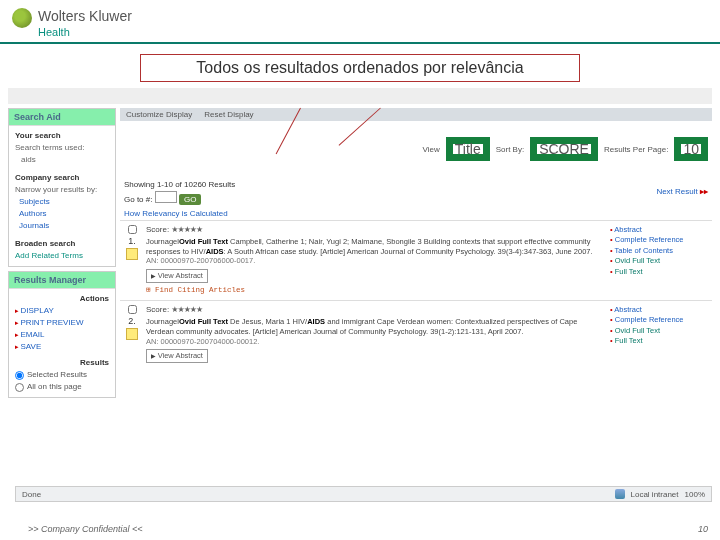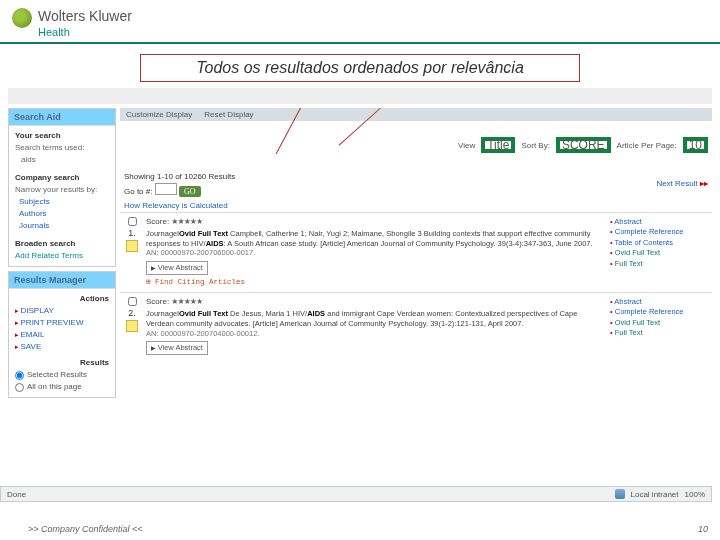--- a/index.html
+++ b/index.html
@@ -2,37 +2,37 @@
 <html><head>
 <meta charset="utf-8">
 <style>
   * { box-sizing: border-box; margin: 0; padding: 0; }
   body { font-family: Arial, sans-serif; font-size: 9px; color: #333; width: 720px; height: 540px; background: #fff; position: relative; overflow: hidden; }
   .header { padding: 8px 12px 4px; border-bottom: 2px solid #0a7a6a; }
   .logo { display: flex; align-items: flex-start; gap: 6px; }
   .logo-icon { width: 20px; height: 20px; border-radius: 50%; background: radial-gradient(circle at 40% 40%, #9bc53d 30%, #7a9c2e 70%); display: inline-block; }
   .logo-main { font-size: 14px; color: #555; }
   .logo-sub { font-size: 11px; color: #0a9080; margin-left: 26px; margin-top: -2px; }
-  .callout { margin: 10px auto 6px; width: 440px; border: 1px solid #b03030; padding: 4px 8px; font-size: 16px; text-align: center; background: #fff; font-style: italic; }
+  .callout { margin: 10px auto 6px; width: 440px; border: 1px solid #b03030; padding: 4px 8px; font-size: 16px; text-align: center; background: #fff; }
   .search-bar { background: #eee; height: 16px; margin: 4px 8px; }
   .content { display: flex; padding: 0 8px; gap: 4px; }
   .sidebar { width: 108px; flex-shrink: 0; }
   .panel { border: 1px solid #ccc; margin-bottom: 4px; background: #fff; }
-  .panel-hdr { background: #7dd3fc; padding: 3px 5px; font-size: 9px; color: #4a6a8a; font-weight: bold; border-bottom: 1px solid #ddd; }
+  .panel-hdr { background: #86efac; padding: 3px 5px; font-size: 9px; color: #4a6a8a; font-weight: bold; border-bottom: 1px solid #ddd; }
   .panel-body { padding: 4px 6px; font-size: 8px; color: #555; line-height: 1.5; }
   .panel-body .sub { color: #666; font-size: 8px; }
   .panel-body .link { color: #2060c0; cursor: pointer; }
   .panel-body .link.green { color: #0a9080; }
   .panel-body .chk { display: flex; align-items: center; gap: 3px; }
   .main { flex: 1; min-width: 0; }
   .toolbar { background: #d8dde2; padding: 2px 6px; font-size: 8px; color: #555; display: flex; align-items: center; gap: 12px; }
   .topctrl { display: flex; justify-content: flex-end; gap: 6px; padding: 16px 4px; font-size: 8px; color: #555; align-items: center; }
-  .select { border: 4px solid #15803d; background: #fff; padding: 0 2px; font-size: 12px; height: 16px; display: inline-flex; align-items: center; }
+  .select { border: 7px solid #15803d; background: #fff; padding: 0 2px; font-size: 14px; height: 24px; display: inline-flex; align-items: center; }
   .pager { display: flex; justify-content: space-between; align-items: center; padding: 3px 4px; font-size: 8px; }
-  .go-btn { background: #5a8a3a; color: #fff; padding: 1px 5px; border-radius: 2px; font-size: 8px; font-family: Liberation Serif, serif; }
+  .go-btn { background: #5a8a3a; color: #fff; padding: 1px 5px; border-radius: 2px; font-size: 8px; }
   .go-input { width: 22px; border: 1px solid #999; height: 12px; }
   .next { color: #2060c0; }
   .red-arrow { color: #c00; font-weight: bold; }
   .relevance-link { color: #2060c0; font-size: 8px; padding: 2px 4px; }
   .results { }
   .result { display: flex; border-top: 1px solid #ddd; padding: 4px 2px; gap: 4px; }
   .result .num-col { width: 20px; display: flex; flex-direction: column; align-items: center; gap: 2px; }
   .result .note { width: 12px; height: 12px; background: #ffeb7a; border: 1px solid #d0b040; }
   .result .body { flex: 1; min-width: 0; font-size: 7.5px; color: #555; line-height: 1.3; }
   .result .score { color: #444; font-size: 8px; margin-bottom: 2px; }
@@ -41,21 +41,21 @@
   .title-line b { color: #000; }
   .abstract-box { display: inline-block; border: 1px solid #999; padding: 1px 4px; margin: 3px 0; font-size: 7.5px; cursor: pointer; }
   .abstract-box::before { content: "▶"; font-size: 6px; margin-right: 2px; color: #444; }
   .citing { color: #c05020; font-size: 7.5px; font-family: Liberation Mono, monospace; }
   .result .links { width: 100px; flex-shrink: 0; font-size: 7.5px; color: #2060c0; }
   .result .links div { line-height: 1.4; }
   .result .links .ovid { color: #0a7a6a; }
   .result .links .bullet { color: #c00; }
   .actions-body .act { color: #2060c0; font-size: 8px; line-height: 1.5; }
   .actions-body .act::before { content: "▸"; color: #c00; margin-right: 2px; font-size: 7px; }
-  .statusbar { position: absolute; bottom: 38px; left: 0; right: 8px; height: 16px; background: #eef0f2; border: 1px solid #ccc; display: flex; align-items: center; justify-content: space-between; padding: 0 6px; font-size: 8px; color: #555; }
+  .statusbar { position: absolute; bottom: 38px; left: 15px; right: 8px; height: 16px; background: #eef0f2; border: 1px solid #ccc; display: flex; align-items: center; justify-content: space-between; padding: 0 6px; font-size: 8px; color: #555; }
   .status-right { display: flex; align-items: center; gap: 6px; }
   .zone-icon { width: 10px; height: 10px; background: linear-gradient(#8ad,#48a); border-radius: 2px; display: inline-block; }
   .footer { position: absolute; bottom: 6px; left: 28px; right: 12px; display: flex; justify-content: space-between; font-size: 9px; font-style: italic; color: #666; }
   .callout-line { position: absolute; left: 300px; top: 108px; width: 1px; height: 52px; background: #b03030; transform: rotate(28deg); transform-origin: top; }
   .callout-line2 { position: absolute; left: 380px; top: 108px; width: 1px; height: 56px; background: #b03030; transform: rotate(48deg); transform-origin: top; }
   input[type=checkbox], input[type=radio] { width: 9px; height: 9px; }
 </style>
 </head>
 <body>
 
@@ -114,21 +114,21 @@
   <div class="main">
     <div class="toolbar">
       <span>Customize Display</span>
       <span>Reset Display</span>
     </div>
     <div class="topctrl">
       <span>View</span>
       <span class="select">Title</span>
       <span>Sort By:</span>
       <span class="select">SCORE</span>
-      <span>Article Per Page:</span>
+      <span>Results Per Page:</span>
       <span class="select">10</span>
     </div>
     <div class="pager">
       <div>
         <div>Showing 1-10 of 10260 Results</div>
         <div style="margin-top:2px">
           <span>Go to #:</span>
           <input class="go-input" style="">
           <span class="go-btn">GO</span>
         </div>

